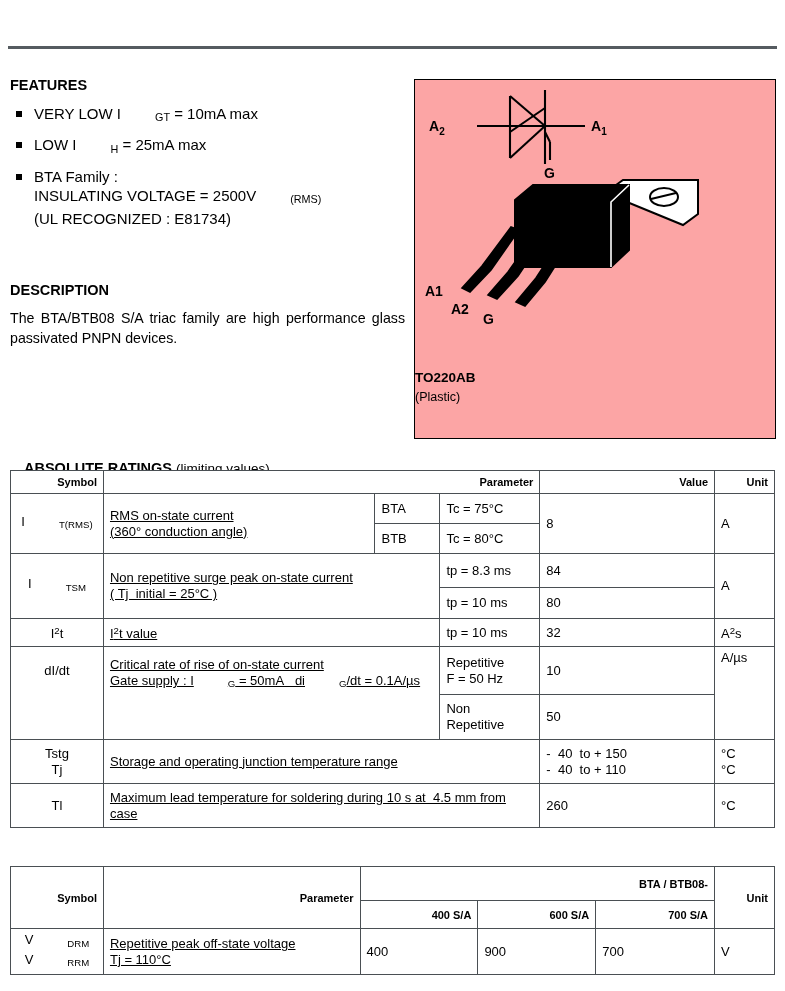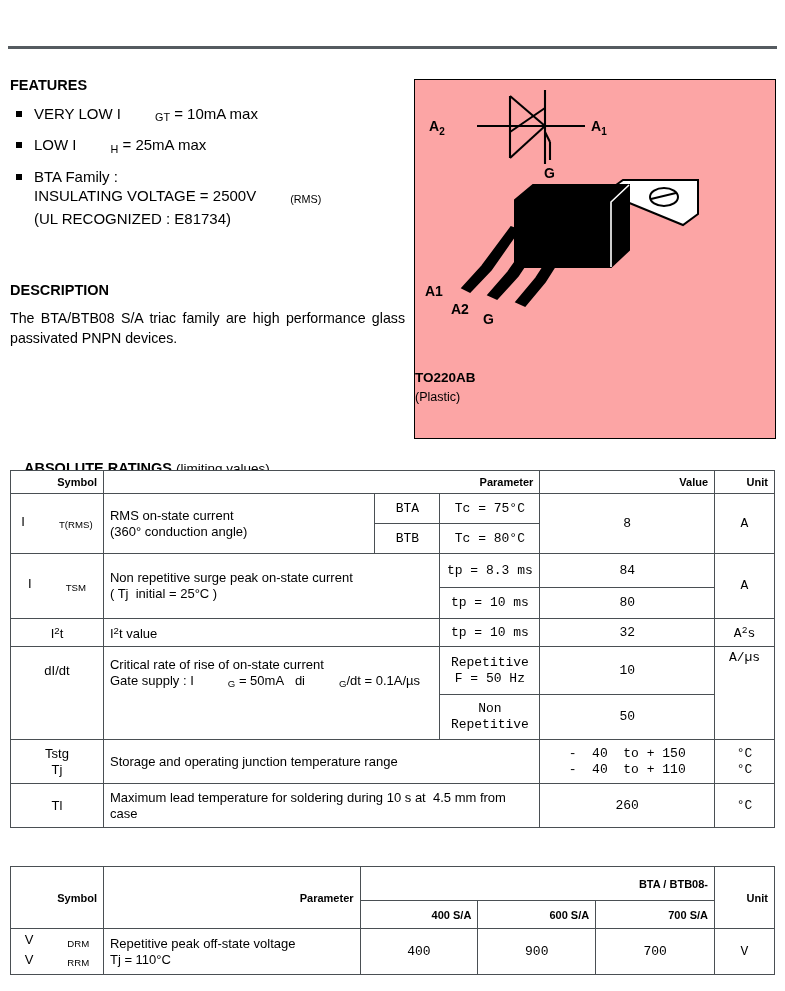--- a/index.html
+++ b/index.html
@@ -146,22 +146,22 @@
     font-size: 13px;
     font-weight: normal;
     vertical-align: middle;
     line-height: 16px;
   }
   table.dtable th {
     font-weight: bold;
     text-align: right;
     font-size: 11px;
   }
-  .c { text-align: center; font-family: Liberation Mono, monospace; }
-  .l { text-align: left; }
+  .c { text-align: left; }
+  .l { text-align: left; text-decoration: underline; }
   sub { font-size: 0.74em; vertical-align: -0.22em; padding-left: 34px; }
   sup { font-size: 0.74em; vertical-align: 0.42em; }
 
   #ratings-table { left: 10px; top: 470px; width: 765px; }
   #voltage-table { left: 10px; top: 866px; width: 765px; }
 
   .sym-cell { text-align: center; }
   .nowrap { white-space: nowrap; }
 </style>
 </head>

